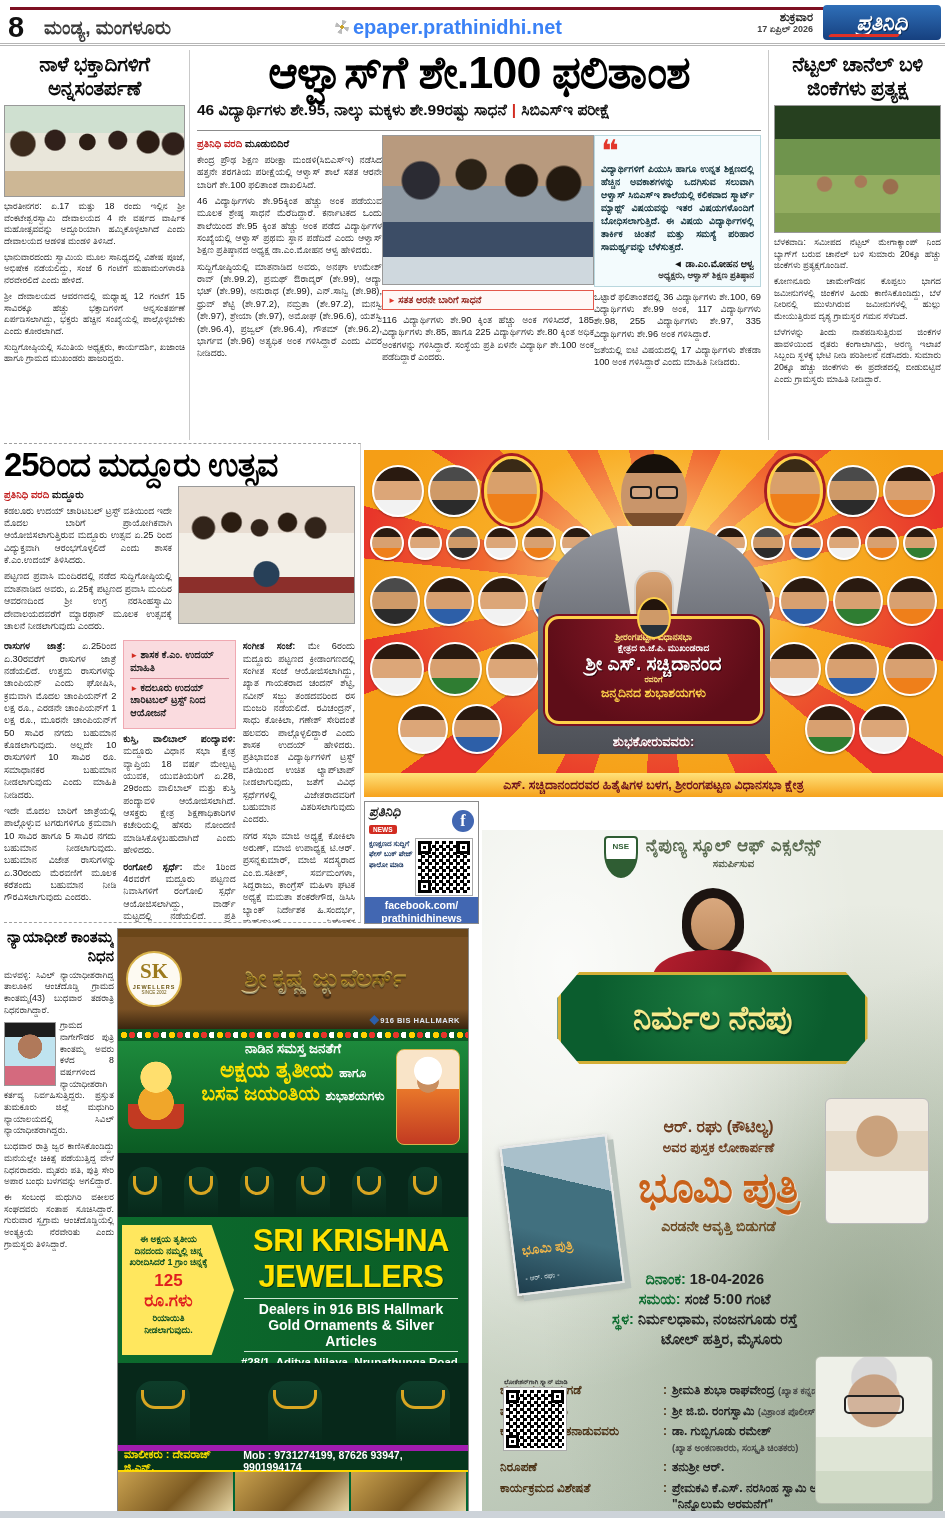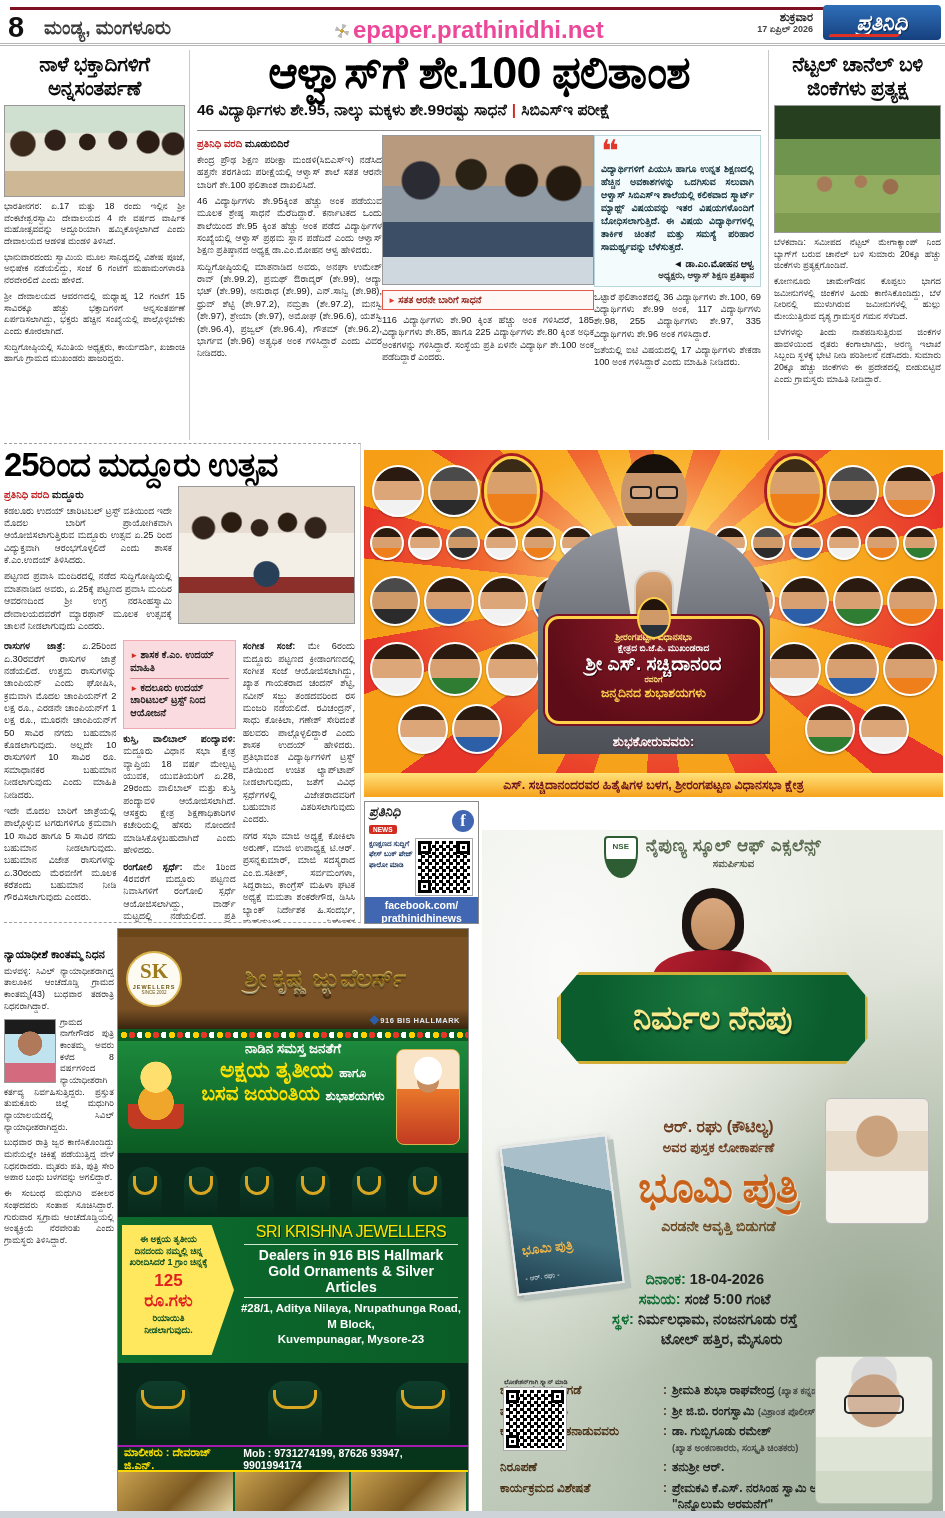--- a/index.html
+++ b/index.html
@@ -5,21 +5,21 @@
   * { margin:0; padding:0; box-sizing:border-box; }
   html,body { background:#c9ced3; }
   body { font-family:"Liberation Sans","DejaVu Sans",sans-serif; }
   .page { position:relative; width:945px; height:1518px; margin:0 auto; background:#fff; overflow:hidden; box-shadow:0 0 0 1px #9aa0a6; }
 
   
   .masthead { position:absolute; left:0; top:0; width:945px; height:46px; background:#fff; border-bottom:3px double #b5b5b5; }
   .mast-line { position:absolute; left:10px; right:10px; top:7px; height:3px; background:#7e1022; }
   .m-pageno { position:absolute; left:8px; top:11px; font-size:29px; font-weight:800; color:#111; }
   .m-edition { position:absolute; left:44px; top:17px; font-size:19px; font-weight:800; color:#3c3c3c; }
-  .m-site { position:absolute; left:335px; top:16px; font-size:24px; font-weight:800; color:#ec4899; cursor:pointer; }
+  .m-site { position:absolute; left:335px; top:16px; font-size:20px; font-weight:800; color:#3b82f6; cursor:pointer; }
   .m-cursor { display:inline-block; width:14px; height:14px; margin-right:4px; background:
       radial-gradient(circle at 50% 50%, #c9a227 18%, transparent 20%),
       conic-gradient(#bbb 0 12%, transparent 12% 25%, #bbb 25% 37%, transparent 37% 50%, #bbb 50% 62%, transparent 62% 75%, #bbb 75% 87%, transparent 87%);
       border-radius:50%; }
   .m-datebox { position:absolute; right:132px; top:11px; text-align:right; line-height:1.15; }
   .m-day { font-size:11.5px; font-weight:800; color:#222; }
   .m-date { font-size:9px; font-weight:700; color:#444; }
   .m-logo { position:absolute; right:4px; top:5px; width:118px; height:35px; background:linear-gradient(180deg,#2f6fb8,#16407f); border-radius:4px; color:#fff; font-size:21px; font-weight:800; font-style:italic; display:flex; align-items:center; justify-content:center; text-shadow:1px 1px 0 #0a2a55; overflow:hidden; }
   .m-logo::after { content:""; position:absolute; left:6px; bottom:3px; width:70px; height:3px; background:#e03127; border-radius:2px; transform:skewX(-30deg); }
 
@@ -128,21 +128,21 @@
   .bd-l1 { font-size:9px; color:#ffe27a; font-weight:800; }
   .bd-l2 { font-size:9px; color:#fff; font-weight:700;padding-left:20px; }
   .bd-name { font-size:19px; font-weight:800; color:#fff; text-shadow:1px 1px 0 #2b040a; line-height:1.1; }
   .bd-suffix { font-size:8px; color:#ffe27a; font-weight:700; }
   .bd-greet { font-size:12.5px; color:#ffd24a; font-weight:800; margin-top:1px; }
   .bd-wish { position:absolute; left:0; right:0; top:284px; text-align:center; color:#fff; font-weight:800; font-size:13px; text-shadow:1px 1px 2px #7a1022; }
   .bd-strip { position:absolute; left:0; right:0; bottom:0; height:24px; background:linear-gradient(180deg,#ffe27a,#f6a21c); color:#6d0f1d; font-weight:800; font-size:12.5px; display:flex; align-items:center; justify-content:center; }
 
   
   .art-judge { position:absolute; left:4px; top:928px; width:110px; height:584px; overflow:hidden; }
-  .judge-hl { font-size:11px; font-weight:800; text-align:left; line-height:1.25;margin-top:20px; }
+  .judge-hl { font-size:15px; font-weight:800; text-align:right; line-height:1.25; }
   .ph-judge { float:left; width:52px; height:64px; margin:2px 4px 2px 0; border:1px solid #999; background:
       radial-gradient(circle at 50% 38%, #b0795a 26%, transparent 27%),
       linear-gradient(180deg,#1c1c1c 0 22%, #bfe3ef 22% 70%, #d46a7e 70%); }
 
   
   .jewel { position:absolute; left:117px; top:928px; width:352px; height:585px; overflow:hidden; border:1px solid #888; }
   .jw-top { height:100px; background:linear-gradient(180deg,#6b4619 0 8%, #7a5124 8% 80%, #3a250f); position:relative; display:flex; align-items:center; }
   .jw-sk { width:56px; height:56px; border-radius:50%; background:#fdfaf2; border:2px solid #d8b24a; margin-left:8px; text-align:center; flex:none; }
   .jw-sk .sk1 { font-family:"Liberation Serif",serif; font-size:21px; font-weight:800; color:#9c7a1e; line-height:1.2; margin-top:6px; }
   .jw-sk .sk2 { font-size:5.5px; font-weight:800; color:#6b5510; letter-spacing:1px; }
@@ -171,24 +171,24 @@
   .jw-g3 { font-size:20px; font-weight:800; color:#ffe200; line-height:1.15; }
   .jw-strip { background:#07281a; position:relative; }
   .jw-strip.s1 { height:64px; } .jw-strip.s2 { height:82px; }
   .jw-bust { position:absolute; bottom:0; width:34px; height:78%; border-radius:16px 16px 0 0; background:linear-gradient(180deg,#0e3d2a,#07281a); }
   .jw-bust::before { content:""; position:absolute; left:5px; right:5px; top:9px; height:16px; border:3px solid #d8a622; border-top:none; border-radius:0 0 14px 14px; }
   .jw-mid { height:146px; background:linear-gradient(90deg,#0c6b2d,#0a5d27); position:relative; color:#fff; }
   .jw-offer { position:absolute; left:4px; top:8px; width:112px; height:130px; background:#ffe75e; clip-path:polygon(0 0, 80% 0, 100% 50%, 80% 100%, 0 100%); padding:9px 26px 6px 7px; text-align:center; }
   .jw-o1 { font-size:9px; font-weight:800; color:#0a4d1f; line-height:1.3; }
   .jw-oprice { font-size:17px; font-weight:800; color:#e01f1f; margin:2px 0; }
   .jw-right { position:absolute; left:120px; right:4px; top:6px; text-align:center; }
-  .jw-name { font-size:16px; font-weight:400; color:#ffe200; letter-spacing:-.5px; text-shadow:1px 1px 0 #043314; }
+  .jw-name { font-size:31px; font-weight:700; color:#ffe200; letter-spacing:-.5px; text-shadow:1px 1px 0 #043314; }
   .jw-dealers { font-size:14px; font-weight:800; border-top:1px solid #cfe7d4; border-bottom:1px solid #cfe7d4; padding:2px 0; margin:3px 6px; }
   .jw-addr { font-size:11.5px; font-weight:800; line-height:1.35; margin-top:3px; }
-  .jw-owner { height:27px; background:#06351c; border-top:2px solid #a21caf; border-bottom:2px solid #ffd700; display:flex; align-items:center; justify-content:space-between; padding:0 6px; }
+  .jw-owner { height:27px; background:#06351c; border-top:6px solid #a21caf; border-bottom:2px solid #ffd700; display:flex; align-items:center; justify-content:space-between; padding:0 6px; }
   .jw-owner .o1 { color:#ffe200; font-size:11px; font-weight:800; }
   .jw-owner .o2 { color:#fff; font-size:10.5px; font-weight:800; }
   .jw-photos { height:42px; display:flex; }
   .jw-photos i { flex:1; background:linear-gradient(135deg,#caa24f,#7c5a22 55%, #e9d9a8); border-right:2px solid #063; }
 
   
   .book { position:absolute; left:482px; top:830px; width:461px; height:682px; overflow:hidden; background:
       radial-gradient(ellipse at 18% 20%, rgba(255,255,255,.8), transparent 55%),
       radial-gradient(ellipse at 85% 70%, rgba(90,110,80,.35), transparent 60%),
       linear-gradient(160deg,#e9ece3 0 35%, #ccd5c6 60%, #aebcab); }

